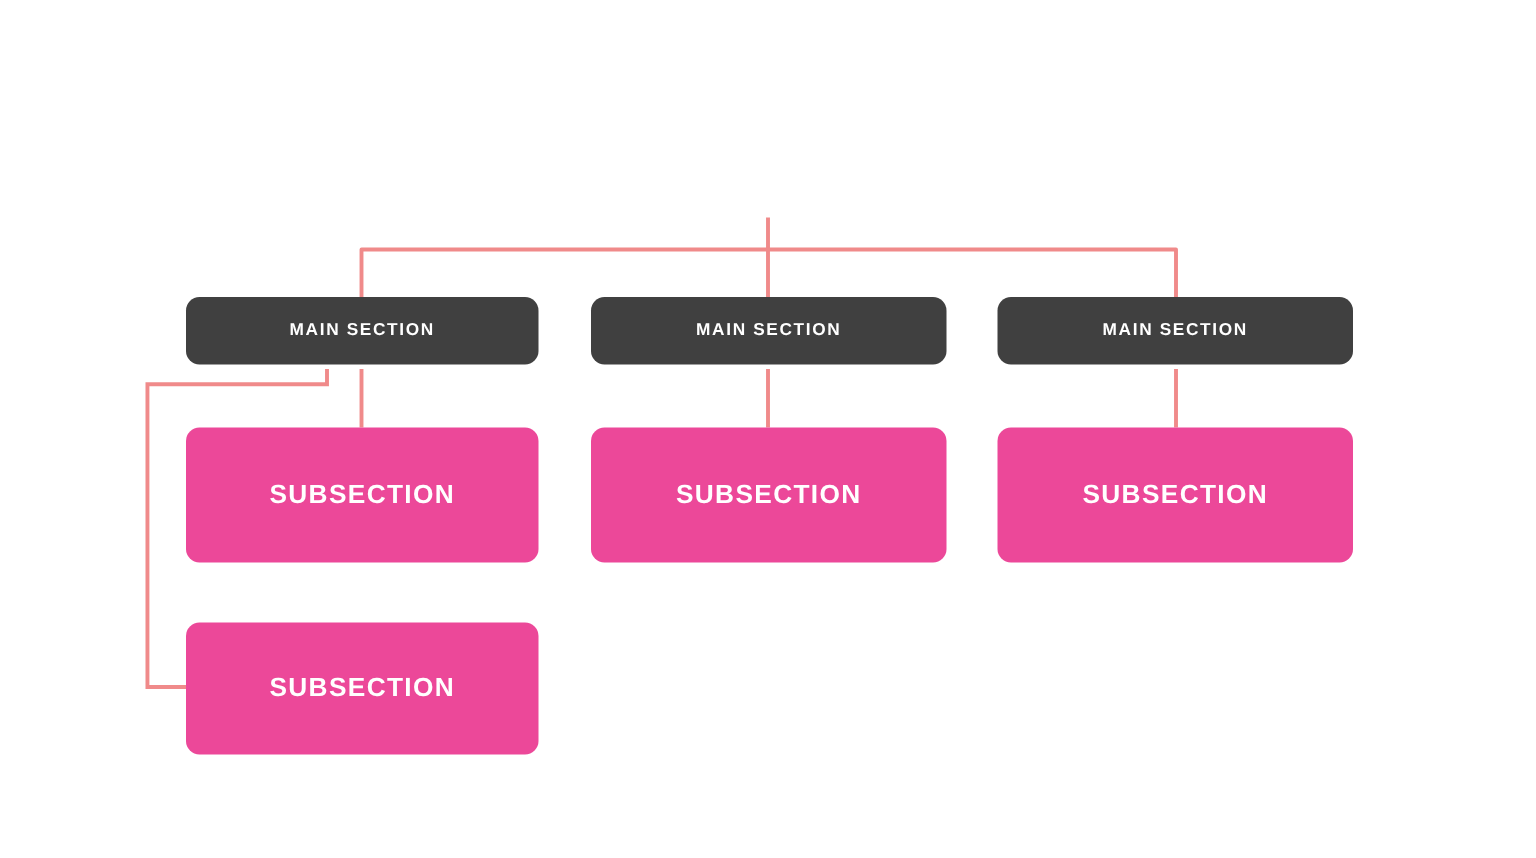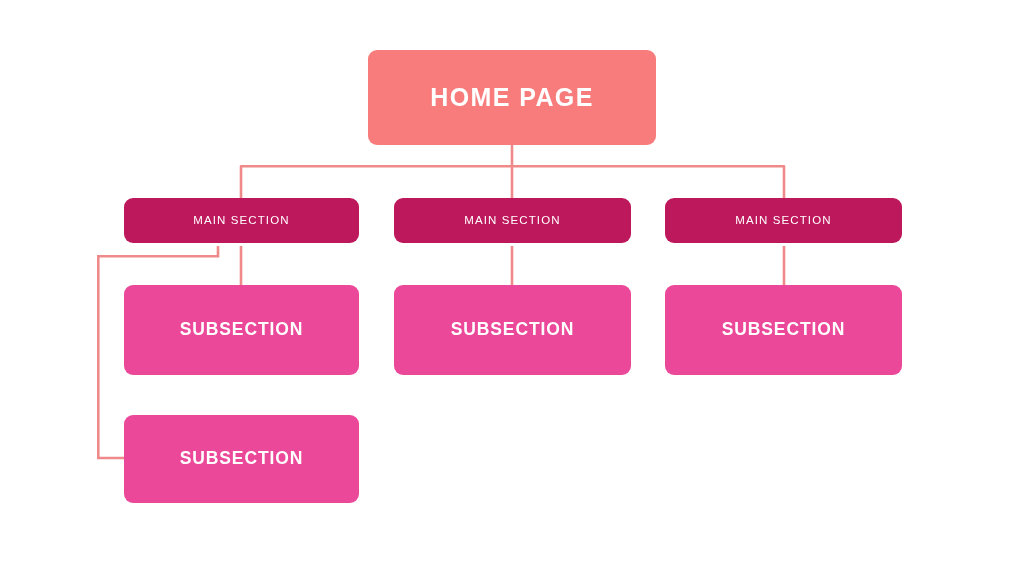--- a/index.html
+++ b/index.html
@@ -38,23 +38,23 @@
     border-radius: 9px;
     user-select: none;
   }
   .node-root {
     background: #f87c7c;
     font-size: 25px;
     font-weight: bold;
     letter-spacing: 1.4px;
   }
   .node-main {
-    background: #be185d;
+    background: #404040;
     font-size: 11.5px;
-    font-weight: normal;
+    font-weight: bold;
     letter-spacing: 1.1px;
   }
   .node-sub {
     background: #ec4899;
     font-size: 17.5px;
     font-weight: bold;
     letter-spacing: 0.9px;
   }
   .node-label {
     display: block;
@@ -73,23 +73,20 @@
     <path d="M 241 198 L 241 166.3 L 512 166.3" fill="none" stroke="#f08a8a" stroke-width="2.6" stroke-linecap="butt" stroke-linejoin="round"></path>
     <path d="M 512 166.3 L 784 166.3 L 784 198" fill="none" stroke="#f08a8a" stroke-width="2.6" stroke-linecap="butt" stroke-linejoin="round"></path>
 
     <path d="M 241 246 L 241 285" fill="none" stroke="#f08a8a" stroke-width="2.6" stroke-linecap="butt"></path>
     <path d="M 512 246 L 512 285" fill="none" stroke="#f08a8a" stroke-width="2.6" stroke-linecap="butt"></path>
     <path d="M 784 246 L 784 285" fill="none" stroke="#f08a8a" stroke-width="2.6" stroke-linecap="butt"></path>
 
     <path d="M 218 246 L 218 256.2 L 98.3 256.2 L 98.3 458 L 124 458" fill="none" stroke="#f08a8a" stroke-width="2.6" stroke-linecap="butt" stroke-linejoin="miter"></path>
   </svg>
 
-  <div class="node node-root" style="left:368px; top:50px; width:288px; height:95px;">
-    <span class="node-label">HOME PAGE</span>
-  </div>
 
   <div class="node node-main" style="left:124px; top:198px; width:235px; height:45px;">
     <span class="node-label">MAIN SECTION</span>
   </div>
 
   <div class="node node-main" style="left:394px; top:198px; width:237px; height:45px;">
     <span class="node-label">MAIN SECTION</span>
   </div>
 
   <div class="node node-main" style="left:665px; top:198px; width:237px; height:45px;">

